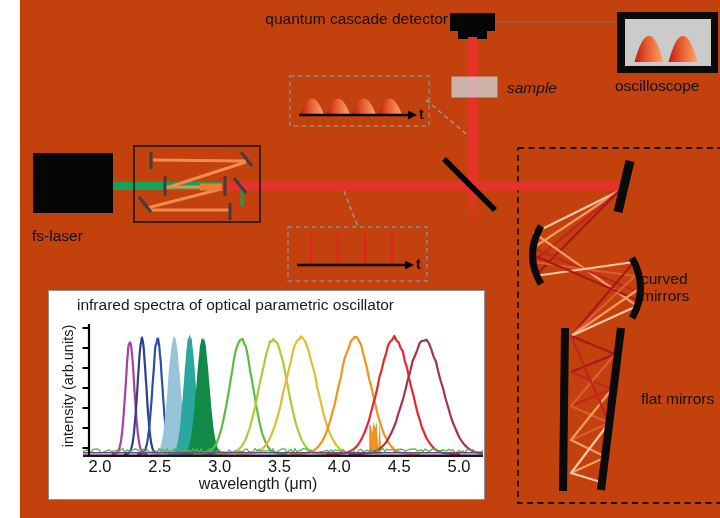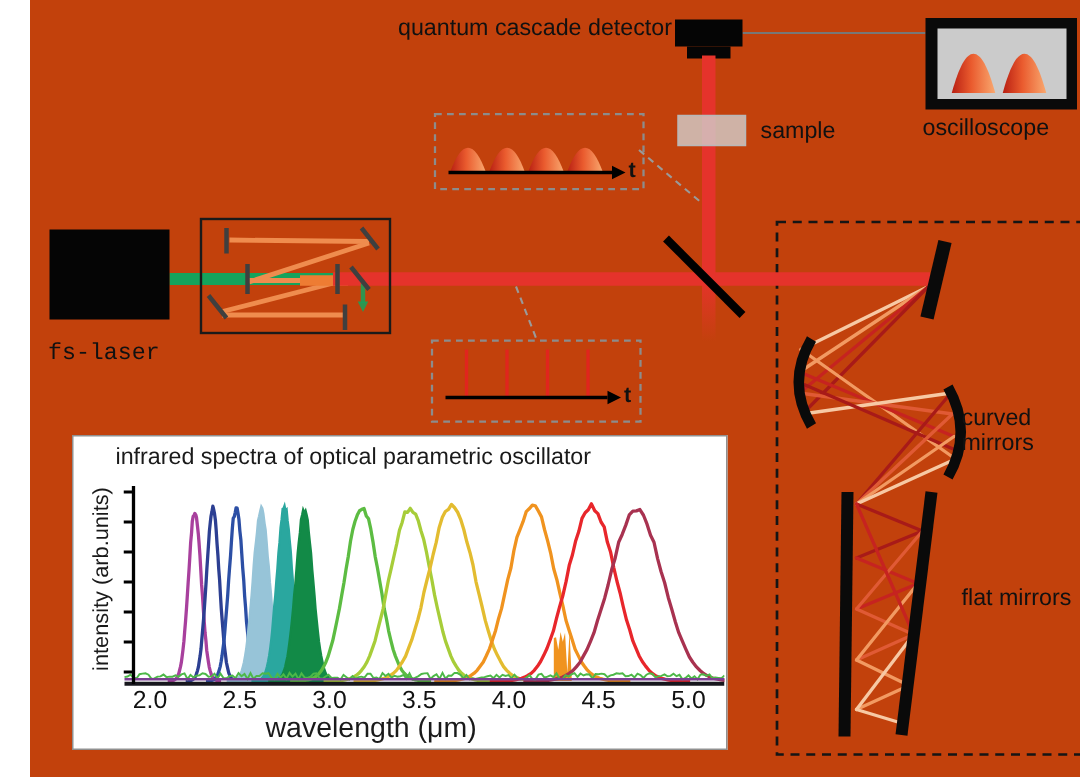--- a/index.html
+++ b/index.html
@@ -8,21 +8,21 @@
   #diagram-svg{position:absolute;left:0;top:0;}
   .lbl{position:absolute;font-size:15.5px;line-height:1.12;color:#111;white-space:normal;}
   .ctr{text-align:left;}
   .rgt{text-align:right;}
   #lbl-faced{font-size:21px;letter-spacing:0.5px;}
   .tlbl{position:absolute;font-size:14.5px;font-weight:bold;color:#111;}
   
   #chart{position:absolute;left:28px;top:290px;width:437px;height:210px;
          border:1.2px solid #909090;background:#fff;box-sizing:border-box;}
   #chart-title{position:absolute;left:28px;top:5px;font-size:15.5px;color:#1a1a1a;}
-  #chart-xlabel{position:absolute;left:128px;top:184px;width:200px;font-size:19px;color:#1a1a1a;}
+  #chart-xlabel{position:absolute;left:109px;top:184px;width:200px;text-align:center;font-size:16px;color:#1a1a1a;}
   #chart-ylabel{position:absolute;left:-51px;top:86px;width:142px;height:18px;text-align:center;
                 font-size:14.5px;color:#1a1a1a;transform:rotate(-90deg);}
   #chart-svg{position:absolute;left:0;top:0;}
 </style>
 </head>
 <body>
 
 <div id="stage">
 
   <svg id="diagram-svg" width="720" height="518" viewBox="0 0 720 518">
@@ -145,22 +145,22 @@
         <line x1="345" y1="233" x2="345" y2="265" stroke="#e0251d" stroke-width="2.2"></line>
         <line x1="372" y1="233" x2="372" y2="265" stroke="#e0251d" stroke-width="2.2"></line>
       </g>
     <g>
       <line x1="277" y1="265" x2="385" y2="265" stroke="#000" stroke-width="2.4"></line>
       <polygon points="385,260.5 385,269.5 394,265" fill="#000"></polygon>
     </g>
   </svg>
 
   <div class="lbl rgt" style="left:178px;top:10px;width:250px;">quantum cascade detector</div>
-  <div class="lbl ctr" style="left:12px;top:227px;width:82px;font-family:Liberation Mono, monospace;">fs-laser</div>
-  <div class="lbl" style="left:487px;top:79px;">sample</div>
+  <div class="lbl ctr" style="left:12px;top:227px;width:82px;">fs-laser</div>
+  <div class="lbl" style="left:487px;top:79px;font-style:italic;">sample</div>
   <div class="lbl ctr" style="left:595px;top:77px;width:105px;">oscilloscope</div>
   <div class="lbl ctr" style="left:621px;top:390px;width:90px;">flat mirrors</div>
   <div class="lbl ctr" style="left:621px;top:270px;width:90px;">curved mirrors</div>
   <div class="tlbl" style="left:399px;top:106px;">t</div>
   <div class="tlbl" style="left:396px;top:256px;">t</div>
 
   <div id="chart">
     <svg id="chart-svg" width="434" height="207" viewBox="0 0 434 207">
         <polyline points="62.8,163.0 63.4,163.0 64.0,163.0 64.5,162.9 65.1,162.9 65.6,162.8 66.2,162.7 66.8,162.5 67.3,162.2 67.9,161.8 68.5,161.3 69.0,160.5 69.6,159.4 70.2,158.0 70.7,156.0 71.3,153.6 71.9,150.6 72.4,146.8 73.0,142.1 73.6,136.6 74.1,130.2 74.7,123.1 75.3,114.9 75.8,107.4 76.4,98.0 77.0,89.2 77.5,81.1 78.1,70.8 78.7,64.2 79.2,56.6 79.8,53.2 80.3,52.8 80.9,51.3 81.5,52.2 82.0,54.0 82.6,59.3 83.2,64.8 83.7,71.0 84.3,79.3 84.9,89.8 85.4,98.8 86.0,106.3 86.6,115.8 87.1,122.7 87.7,130.7 88.3,136.3 88.8,142.5 89.4,146.7 90.0,150.6 90.5,153.7 91.1,156.1 91.7,158.1 92.2,159.4 92.8,160.5 93.4,161.3 93.9,161.8 94.5,162.2 95.0,162.5 95.6,162.7 96.2,162.8 96.7,162.9 97.3,162.9 97.9,163.0 98.4,163.0" fill="none" stroke="#a8409d" stroke-width="2.2" stroke-linejoin="round"></polyline>
         <polyline points="74.8,163.0 75.4,163.0 75.9,163.0 76.5,162.9 77.0,162.9 77.6,162.8 78.2,162.7 78.7,162.5 79.3,162.2 79.9,161.8 80.4,161.2 81.0,160.4 81.6,159.4 82.1,157.9 82.7,155.9 83.3,153.5 83.8,150.2 84.4,146.4 85.0,141.7 85.5,135.7 86.1,129.0 86.7,122.0 87.2,115.1 87.8,106.3 88.4,97.1 88.9,88.4 89.5,79.6 90.1,70.8 90.6,63.1 91.2,57.3 91.7,53.0 92.3,50.1 92.9,46.5 93.4,48.4 94.0,51.4 94.6,55.8 95.1,62.2 95.7,71.6 96.3,79.4 96.8,88.0 97.4,95.6 98.0,106.2 98.5,114.6 99.1,122.2 99.7,129.5 100.2,136.0 100.8,141.5 101.4,146.1 101.9,150.5 102.5,153.3 103.1,155.9 103.6,157.9 104.2,159.3 104.7,160.4 105.3,161.2 105.9,161.8 106.4,162.2 107.0,162.5 107.6,162.7 108.1,162.8 108.7,162.9 109.3,162.9 109.8,163.0 110.4,163.0" fill="none" stroke="#2c3f92" stroke-width="2.2" stroke-linejoin="round"></polyline>

